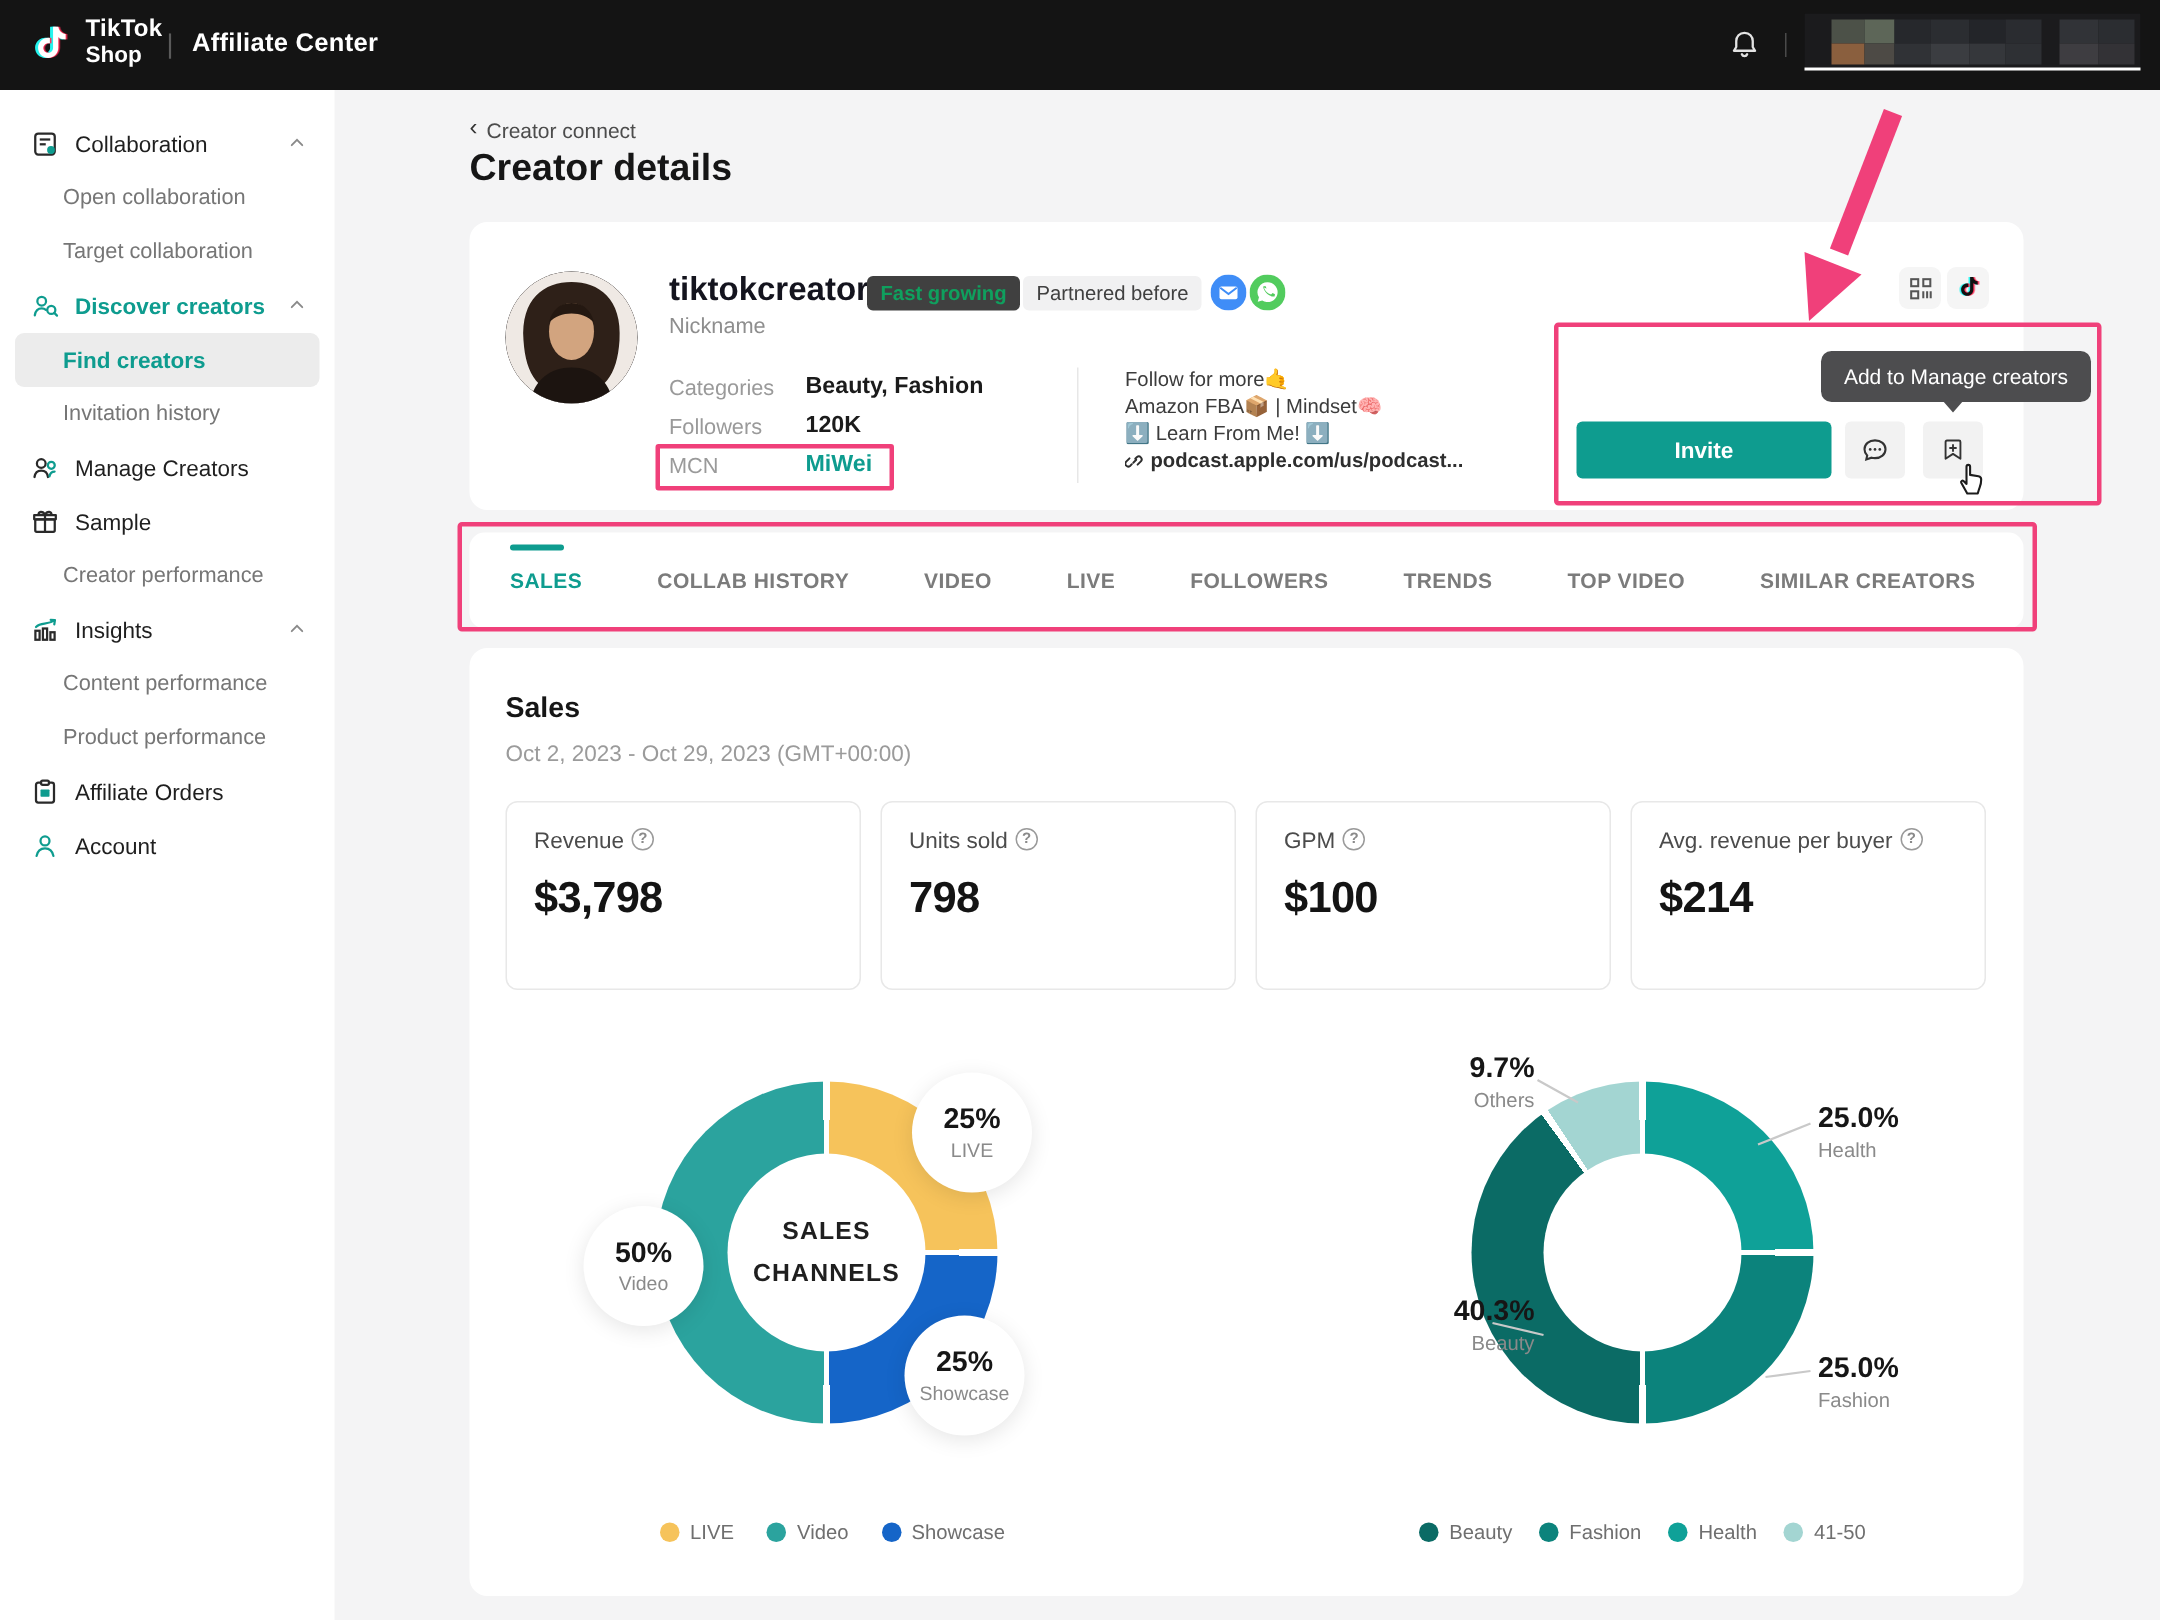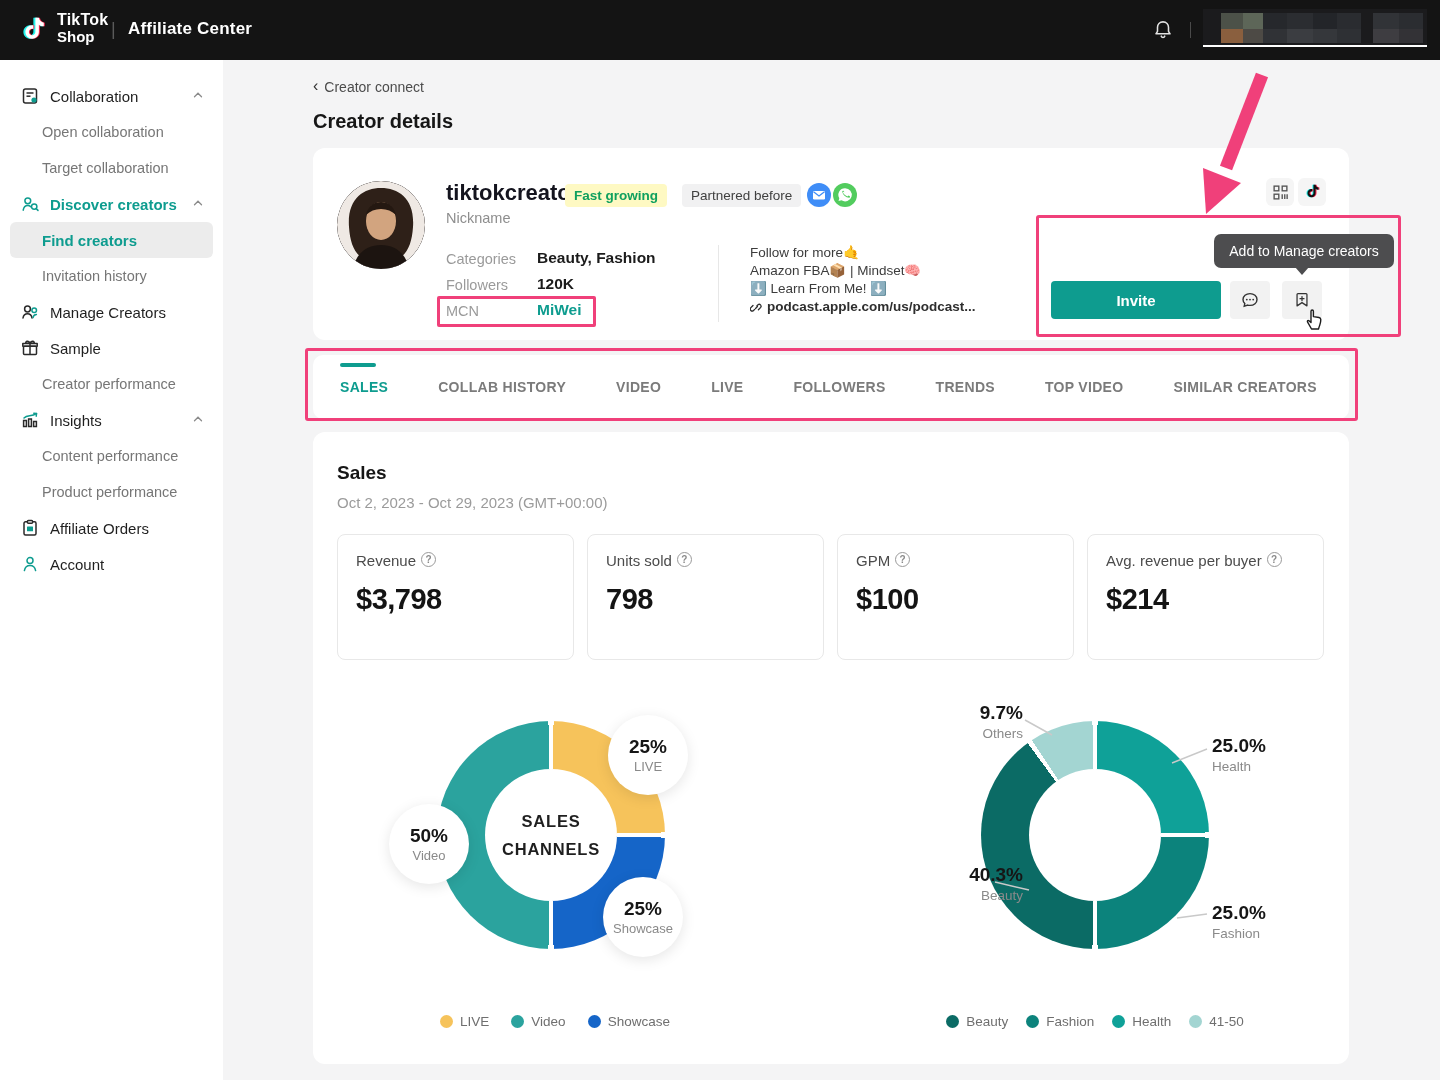--- a/index.html
+++ b/index.html
@@ -26,29 +26,29 @@
   .side-row .ic { width:20px; height:20px; margin-right:10px; flex:0 0 20px; }
   .side-row.sub { padding-left:42px; color:#767676; font-size:14.5px; }
   .side-row .chev { position:absolute; right:18px; top:10px; }
   .side-row.teal { color:#0E9C8F; font-weight:600; }
   .side-row.active-wrap { padding-left:10px; padding-right:10px; }
   .side-row.active-wrap .pill { display:flex; align-items:center; width:100%; height:36px; background:#ececec; border-radius:6px; padding-left:32px; color:#0E9C8F; font-weight:600; font-size:15px; }
 
   
   .breadcrumb { position:absolute; left:313px; top:78px; font-size:14px; color:#4c4c4c; display:flex; align-items:center; gap:6px; cursor:pointer; z-index:2;}
   .breadcrumb .bchev { font-size:16px; color:#333; transform:translateY(-1px); }
-  .page-title { position:absolute; left:313px; top:98px; font-size:20px; font-weight:700; color:#161616; z-index:2;margin-top:12px; }
+  .page-title { position:absolute; left:313px; top:98px; font-size:25px; font-weight:700; color:#161616; z-index:2; }
   .card { position:absolute; background:#fff; border-radius:12px; }
 
   
   .creator-card { left:313px; top:148px; width:1036px; height:192px; z-index:2; }
   .avatar { position:absolute; left:24px; top:33px; width:88px; height:88px; border-radius:50%; overflow:hidden; background:#181210; }
   .c-name { position:absolute; left:133px; top:32px; font-size:22px; font-weight:700; color:#14141e; }
   .badge { position:absolute; top:36px; height:23px; display:flex; align-items:center; padding:0 9px; border-radius:4px; font-size:13.5px; font-weight:600; }
-  .badge.green { left:252px; background:#fef9c3; color:#0fa05e; }
+  .badge.green { left:265px; background:#404040; color:#0fa05e; }
   .badge.gray { left:369px; background:#f1f1f2; color:#404040; font-weight:500; }
   .round-ic { position:absolute; top:35px; width:24px; height:24px; border-radius:50%; }
   .nickname { position:absolute; left:133px; top:62px; font-size:14.5px; color:#8e8e8e; }
   .f-label { position:absolute; left:133px; font-size:14.5px; color:#9a9a9a; }
   .f-value { position:absolute; left:224px; font-size:15.5px; font-weight:700; color:#1b1b1b; }
   .f-value.teal { color:#0E9C8F; }
   .v-sep { position:absolute; left:405px; top:97px; width:1px; height:77px; background:#e7e7e7; }
   .bio { position:absolute; left:437px; top:96px; font-size:13.5px; color:#3c3c3c; line-height:18px; }
   .bio .link-line { display:flex; align-items:center; gap:4px; font-weight:600; color:#2e2e2e; cursor:pointer; }
   .sq-btn { position:absolute; top:30px; width:28px; height:28px; border-radius:6px; background:#f5f5f5; display:flex; align-items:center; justify-content:center; cursor:pointer; }

